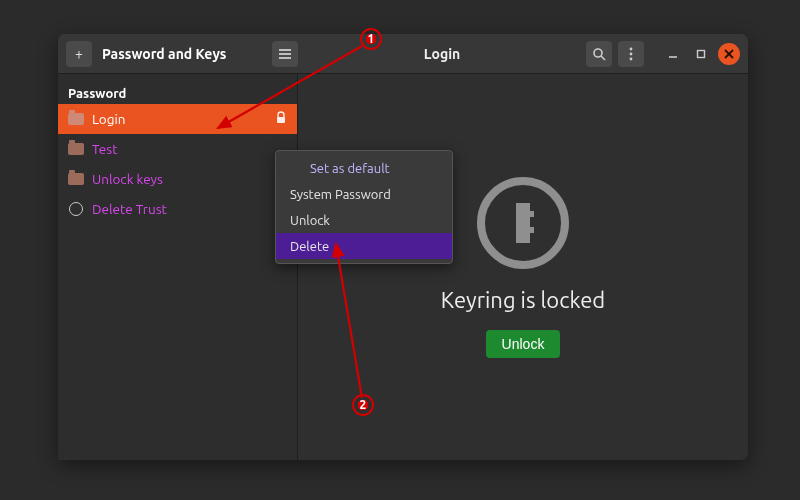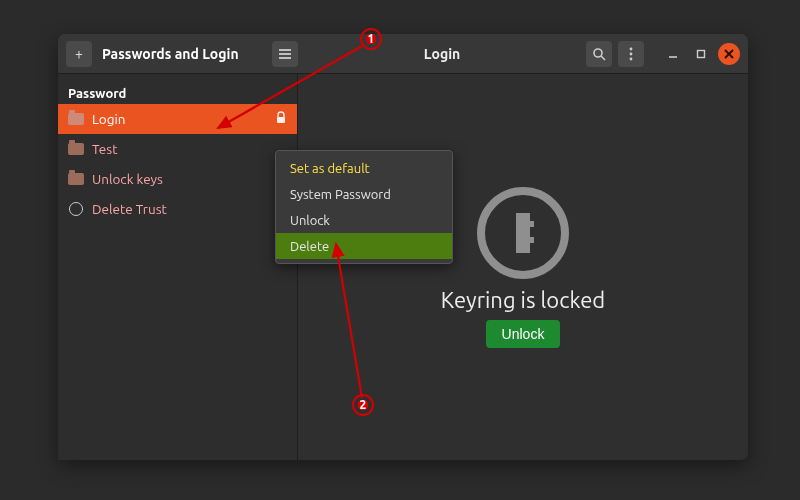--- a/index.html
+++ b/index.html
@@ -24,67 +24,67 @@
   }
   .tb-app-title { font-weight: 700; font-size: 14px; color: #fff; }
   .win-btn { width: 22px; height: 22px; border-radius: 50%; display:flex; align-items:center; justify-content:center; cursor:pointer; }
   .win-close { background: #e95420; color:#2a0e05; }
   .win-min, .win-max { background: transparent; color:#ccc; }
   .body { flex:1; display:flex; overflow: visible; }
   .sidebar { width: 240px; background: #2d2d2d; border-right: 1px solid #1e1e1e; padding-top: 4px; }
   .section-title { font-weight: 700; font-size: 13px; color:#fff; padding: 8px 10px 4px; }
   .item {
     display:flex; align-items:center; gap:8px; height: 30px; padding: 0 10px;
-    font-size: 13.5px; color:#fca5a5; cursor:pointer;
+    font-size: 13.5px; color:#d946ef; cursor:pointer;
   }
   .item.selected { background: #e95420; color:#fff; }
   .item .icon { width:16px; height:14px; display:inline-flex; align-items:center; justify-content:center; }
   .folder { width:16px; height:12px; background:#9c6b5c; border-radius:2px; position:relative; }
   .folder::before { content:""; position:absolute; left:1px; top:-3px; width:6px; height:3px; background:#9c6b5c; border-radius:1px 1px 0 0; }
   .folder.orange { background:#ce8a77; } .folder.orange::before{background:#ce8a77;}
   .keyicon { color:#7aa7d8; }
   .gear { width:14px; height:14px; border:1.5px solid #ccc; border-radius:50%; position:relative; }
-  .content { flex:1; display:flex; flex-direction:column; align-items:center; justify-content:center; gap:8px; }
+  .content { flex:1; display:flex; flex-direction:column; align-items:center; justify-content:center; gap:18px; }
   .lock-ring { width:92px; height:92px; border:8px solid #8f8f8f; border-radius:50%; display:flex; align-items:center; justify-content:center; }
   .keyhole { width:14px; height:40px; background:#8f8f8f; position:relative; }
   .keyhole::before, .keyhole::after { content:""; position:absolute; right:-4px; width:6px; height:6px; background:#8f8f8f; }
   .keyhole::before{ top:8px; } .keyhole::after{ top:24px; }
   .lock-text { font-size:22px; font-weight:400; color:#eee; }
   .unlock-btn {
     background:#1e8a2f; color:#fff; border:none; padding:6px 16px; border-radius:4px;
     font-size:14px; cursor:pointer;
   }
   
   .ctx {
     position:absolute; left:275px; top:150px; width:178px; background:#3a3a3a;
     border:1px solid #555; border-radius:4px; box-shadow:0 4px 14px rgba(0,0,0,.5);
     padding:4px 0; z-index:20;
   }
   .ctx-item { height:26px; display:flex; align-items:center; padding:0 14px; font-size:13px; color:#e6e6e6; cursor:pointer; }
-  .ctx-item.disabled { color:#fde047; cursor:default; }
-  .ctx-item.hover { background:#4d7c0f; }
+  .ctx-item.disabled { color:#c4b5fd; cursor:default;margin-left:20px; }
+  .ctx-item.hover { background:#4c1d95; }
   
   .anno-badge {
     position:absolute; width:22px; height:22px; border-radius:50%; border:2.5px solid #d40000;
     background: radial-gradient(circle,#d40000 0 42%, transparent 43%);
     color:#fff; font-weight:700; font-size:12px; display:flex; align-items:center; justify-content:center;
     z-index:30;
   }
   .anno-badge span { position:relative; top:-0.5px; }
   svg.arrow { position:absolute; z-index:25; pointer-events:none; }
 </style>
 </head>
 <body>
 <div class="canvas">
 
 <div class="window">
   <div class="titlebar">
     <div class="tb-left">
       <div class="sq-btn">+</div>
-      <div class="tb-app-title">Passwords and Login</div>
+      <div class="tb-app-title">Password and Keys</div>
       <div style="flex:1"></div>
       <div class="sq-btn">
         <svg width="14" height="12">
               <line x1="1" y1="2" x2="13" y2="2" stroke="#ddd" stroke-width="1.6"></line>
               <line x1="1" y1="6" x2="13" y2="6" stroke="#ddd" stroke-width="1.6"></line>
               <line x1="1" y1="10" x2="13" y2="10" stroke="#ddd" stroke-width="1.6"></line>
             </svg>
       </div>
     </div>
     <div class="tb-title">Login</div>

